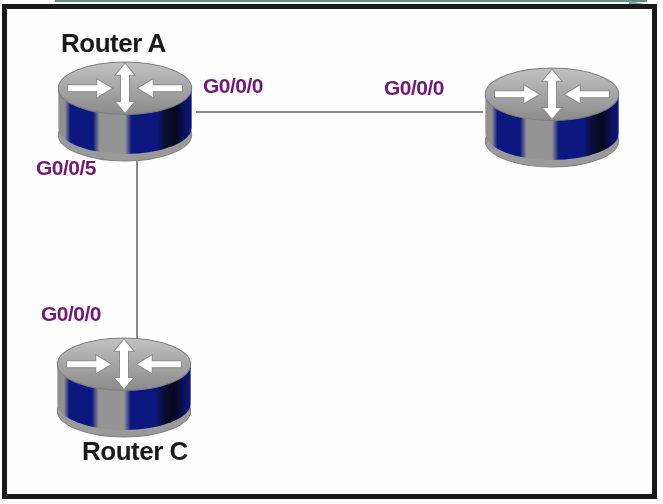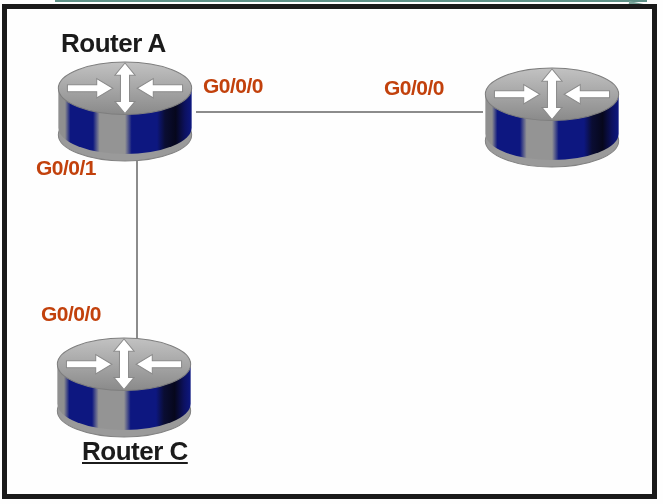--- a/index.html
+++ b/index.html
@@ -38,21 +38,21 @@
     font-weight: 700;
     letter-spacing: -0.5px;
     color: #1b1b1b;
     white-space: nowrap;
   }
   .port-label {
     position: absolute;
     font-size: 21px;
     font-weight: 700;
     letter-spacing: -0.5px;
-    color: #c2410c;
+    color: #701a75;
     white-space: nowrap;
   }
   .link-line { position: absolute; background: #8c8c8c; }
   .router-svg { position: absolute; width: 142px; height: 101px; }
 </style>
 </head>
 <body>
 
 <div id="canvas">
 
@@ -108,20 +108,20 @@
   <svg class="router-svg" style="left:53px; top:337px;" viewBox="0 0 140 100">
     <ellipse cx="70" cy="73" rx="66" ry="26" fill="#9a9a9a" stroke="#828282" stroke-width="1"></ellipse>
     <path d="M4,27 L4,66 A66,26 0 0 0 136,66 L136,27 Z" fill="url(#sideGrad)"></path>
     <ellipse cx="70" cy="27" rx="66" ry="26" fill="url(#topGrad)" stroke="#7e7e7e" stroke-width="1"></ellipse>
     <polygon points="70,2 60,14 65.5,14 65.5,40 60,40 70,52 80,40 74.5,40 74.5,14 80,14" fill="#ffffff" stroke="#8a8a8a" stroke-width="1"></polygon>
     <polygon points="13,23.5 42,23.5 42,17.5 58,27 42,36.5 42,30.5 13,30.5" fill="#ffffff" stroke="#8a8a8a" stroke-width="1"></polygon>
     <polygon points="127,23.5 98,23.5 98,17.5 82,27 98,36.5 98,30.5 127,30.5" fill="#ffffff" stroke="#8a8a8a" stroke-width="1"></polygon>
   </svg>
 
   <div class="node-label" style="left:61px; top:28px;">Router A</div>
-  <div class="node-label" style="left:82px; top:436px;text-decoration:underline;">Router C</div>
+  <div class="node-label" style="left:82px; top:436px;">Router C</div>
 
   <div class="port-label" style="left:203px; top:74px;">G0/0/0</div>
   <div class="port-label" style="left:384px; top:76px;">G0/0/0</div>
-  <div class="port-label" style="left:36px; top:156px;">G0/0/1</div>
+  <div class="port-label" style="left:36px; top:156px;">G0/0/5</div>
   <div class="port-label" style="left:41px; top:302px;">G0/0/0</div>
 
 </div>
 
 </body></html>

